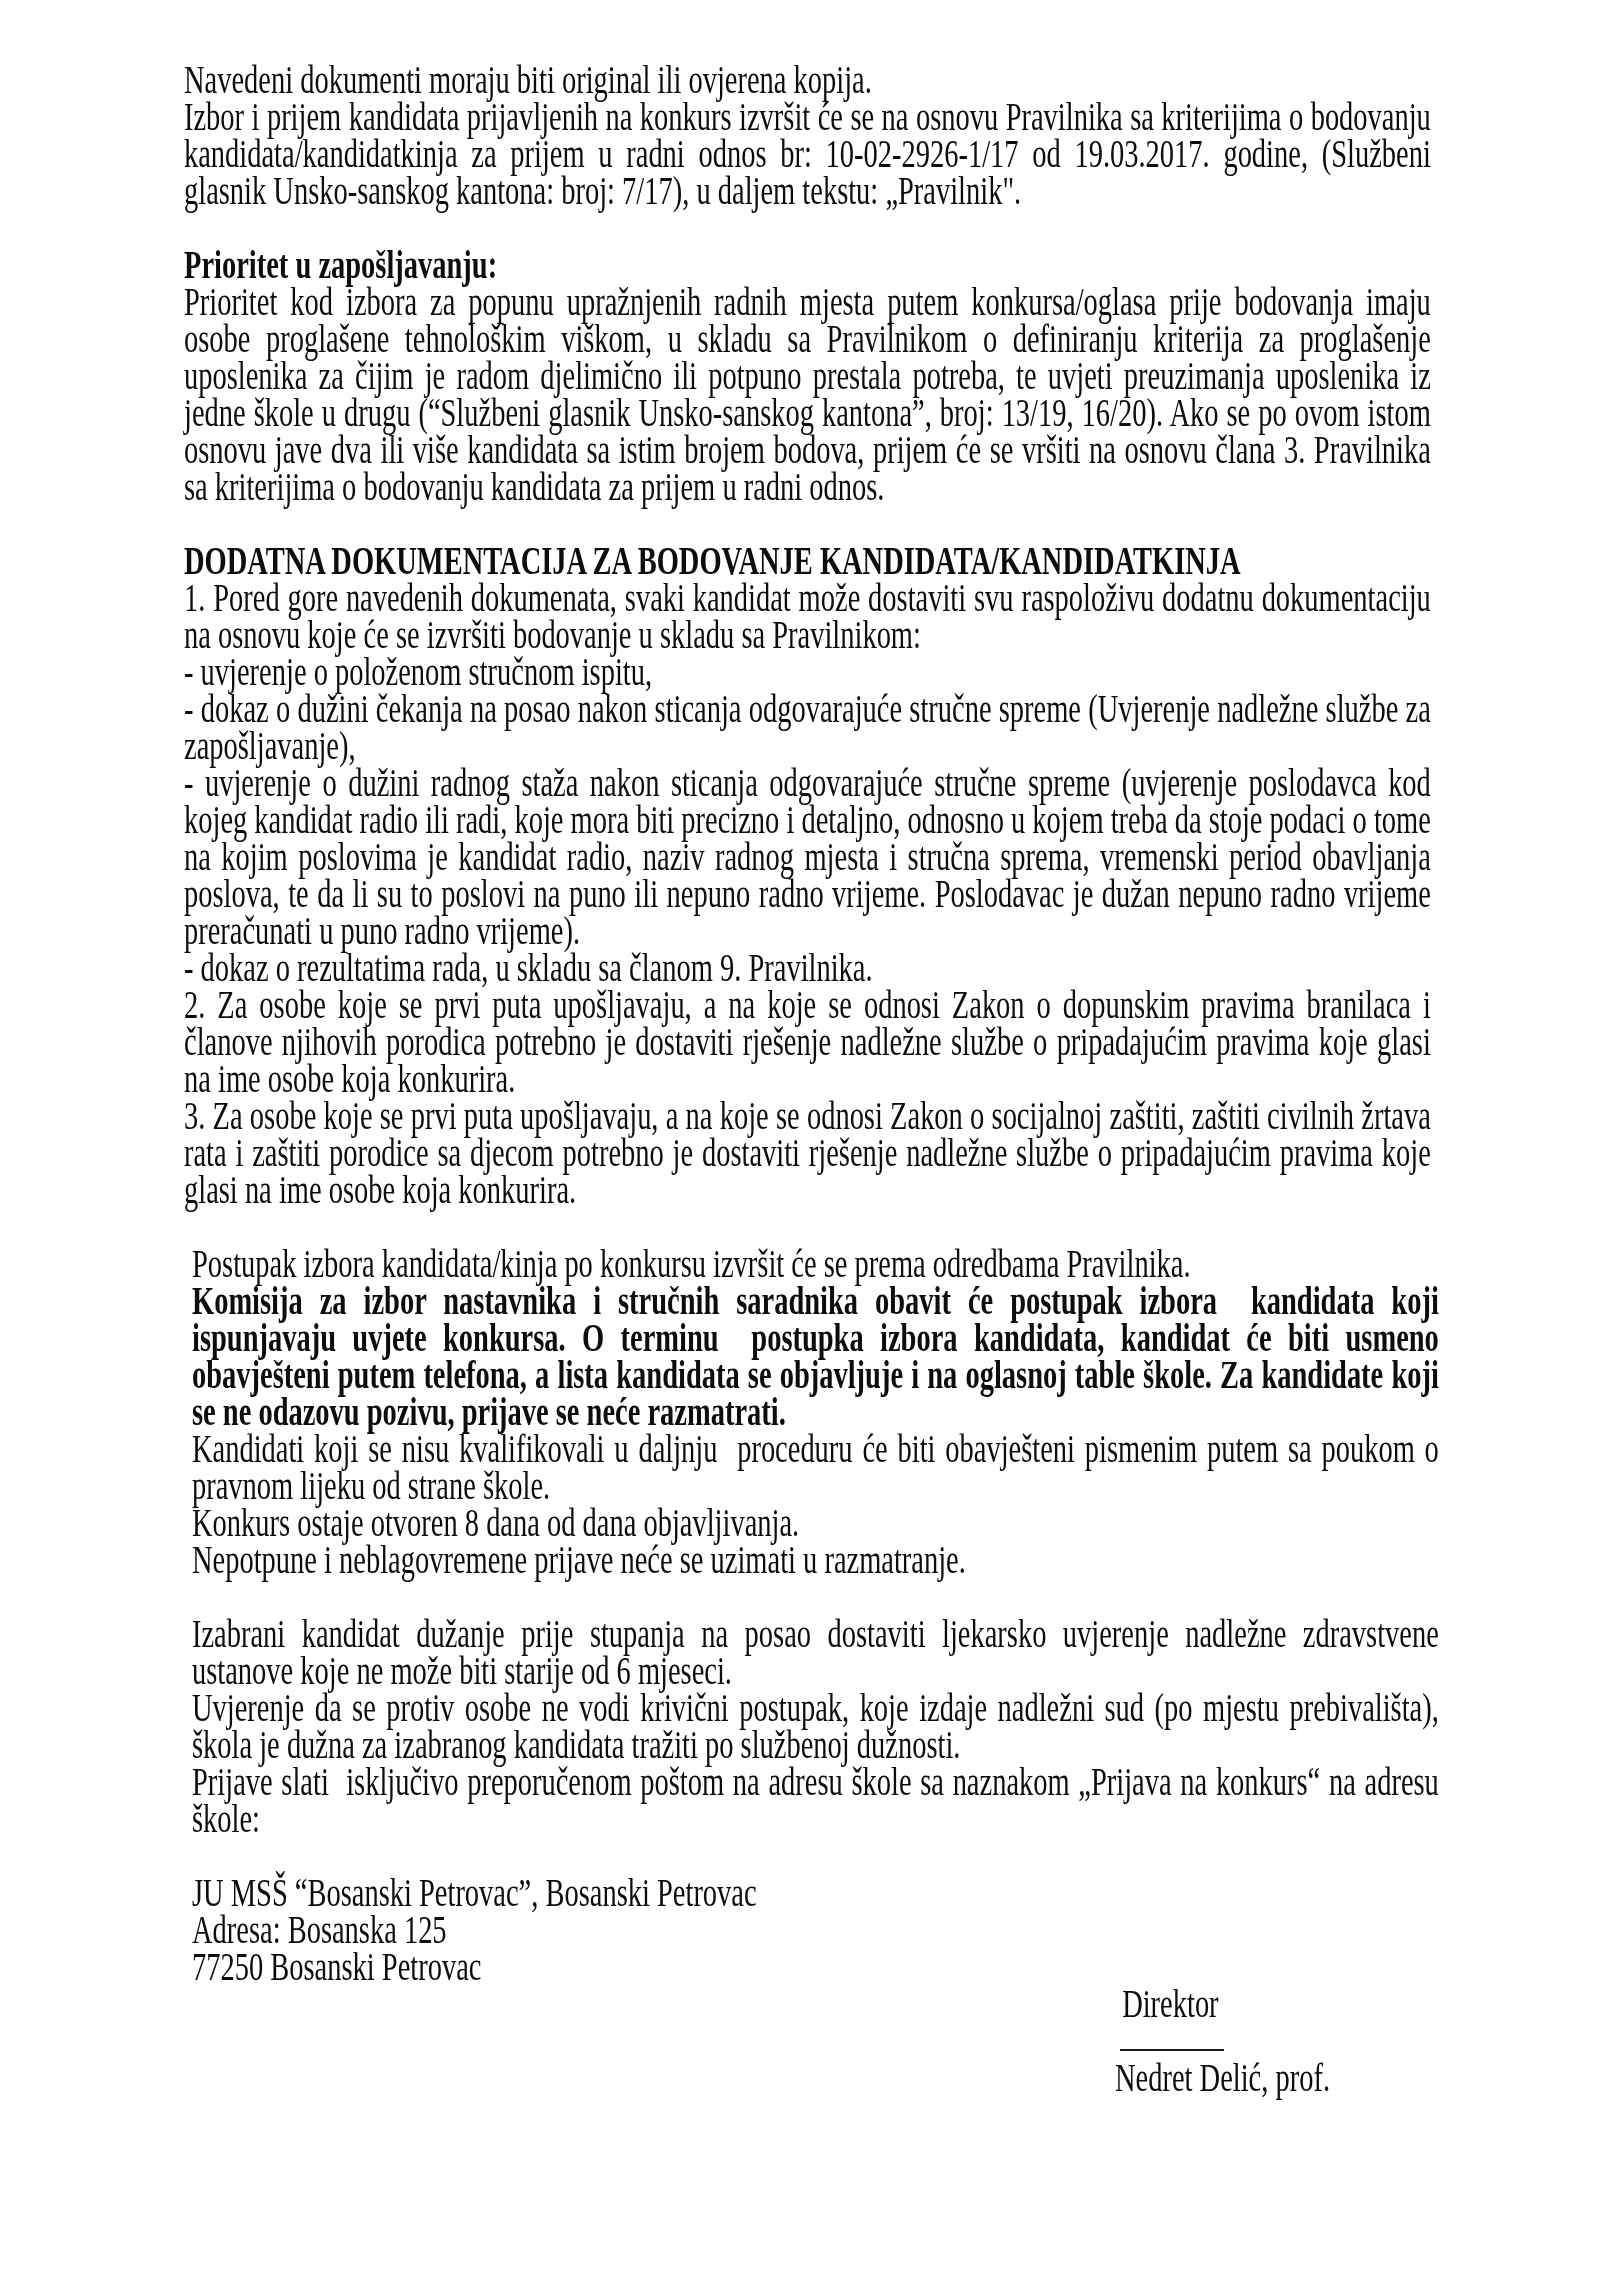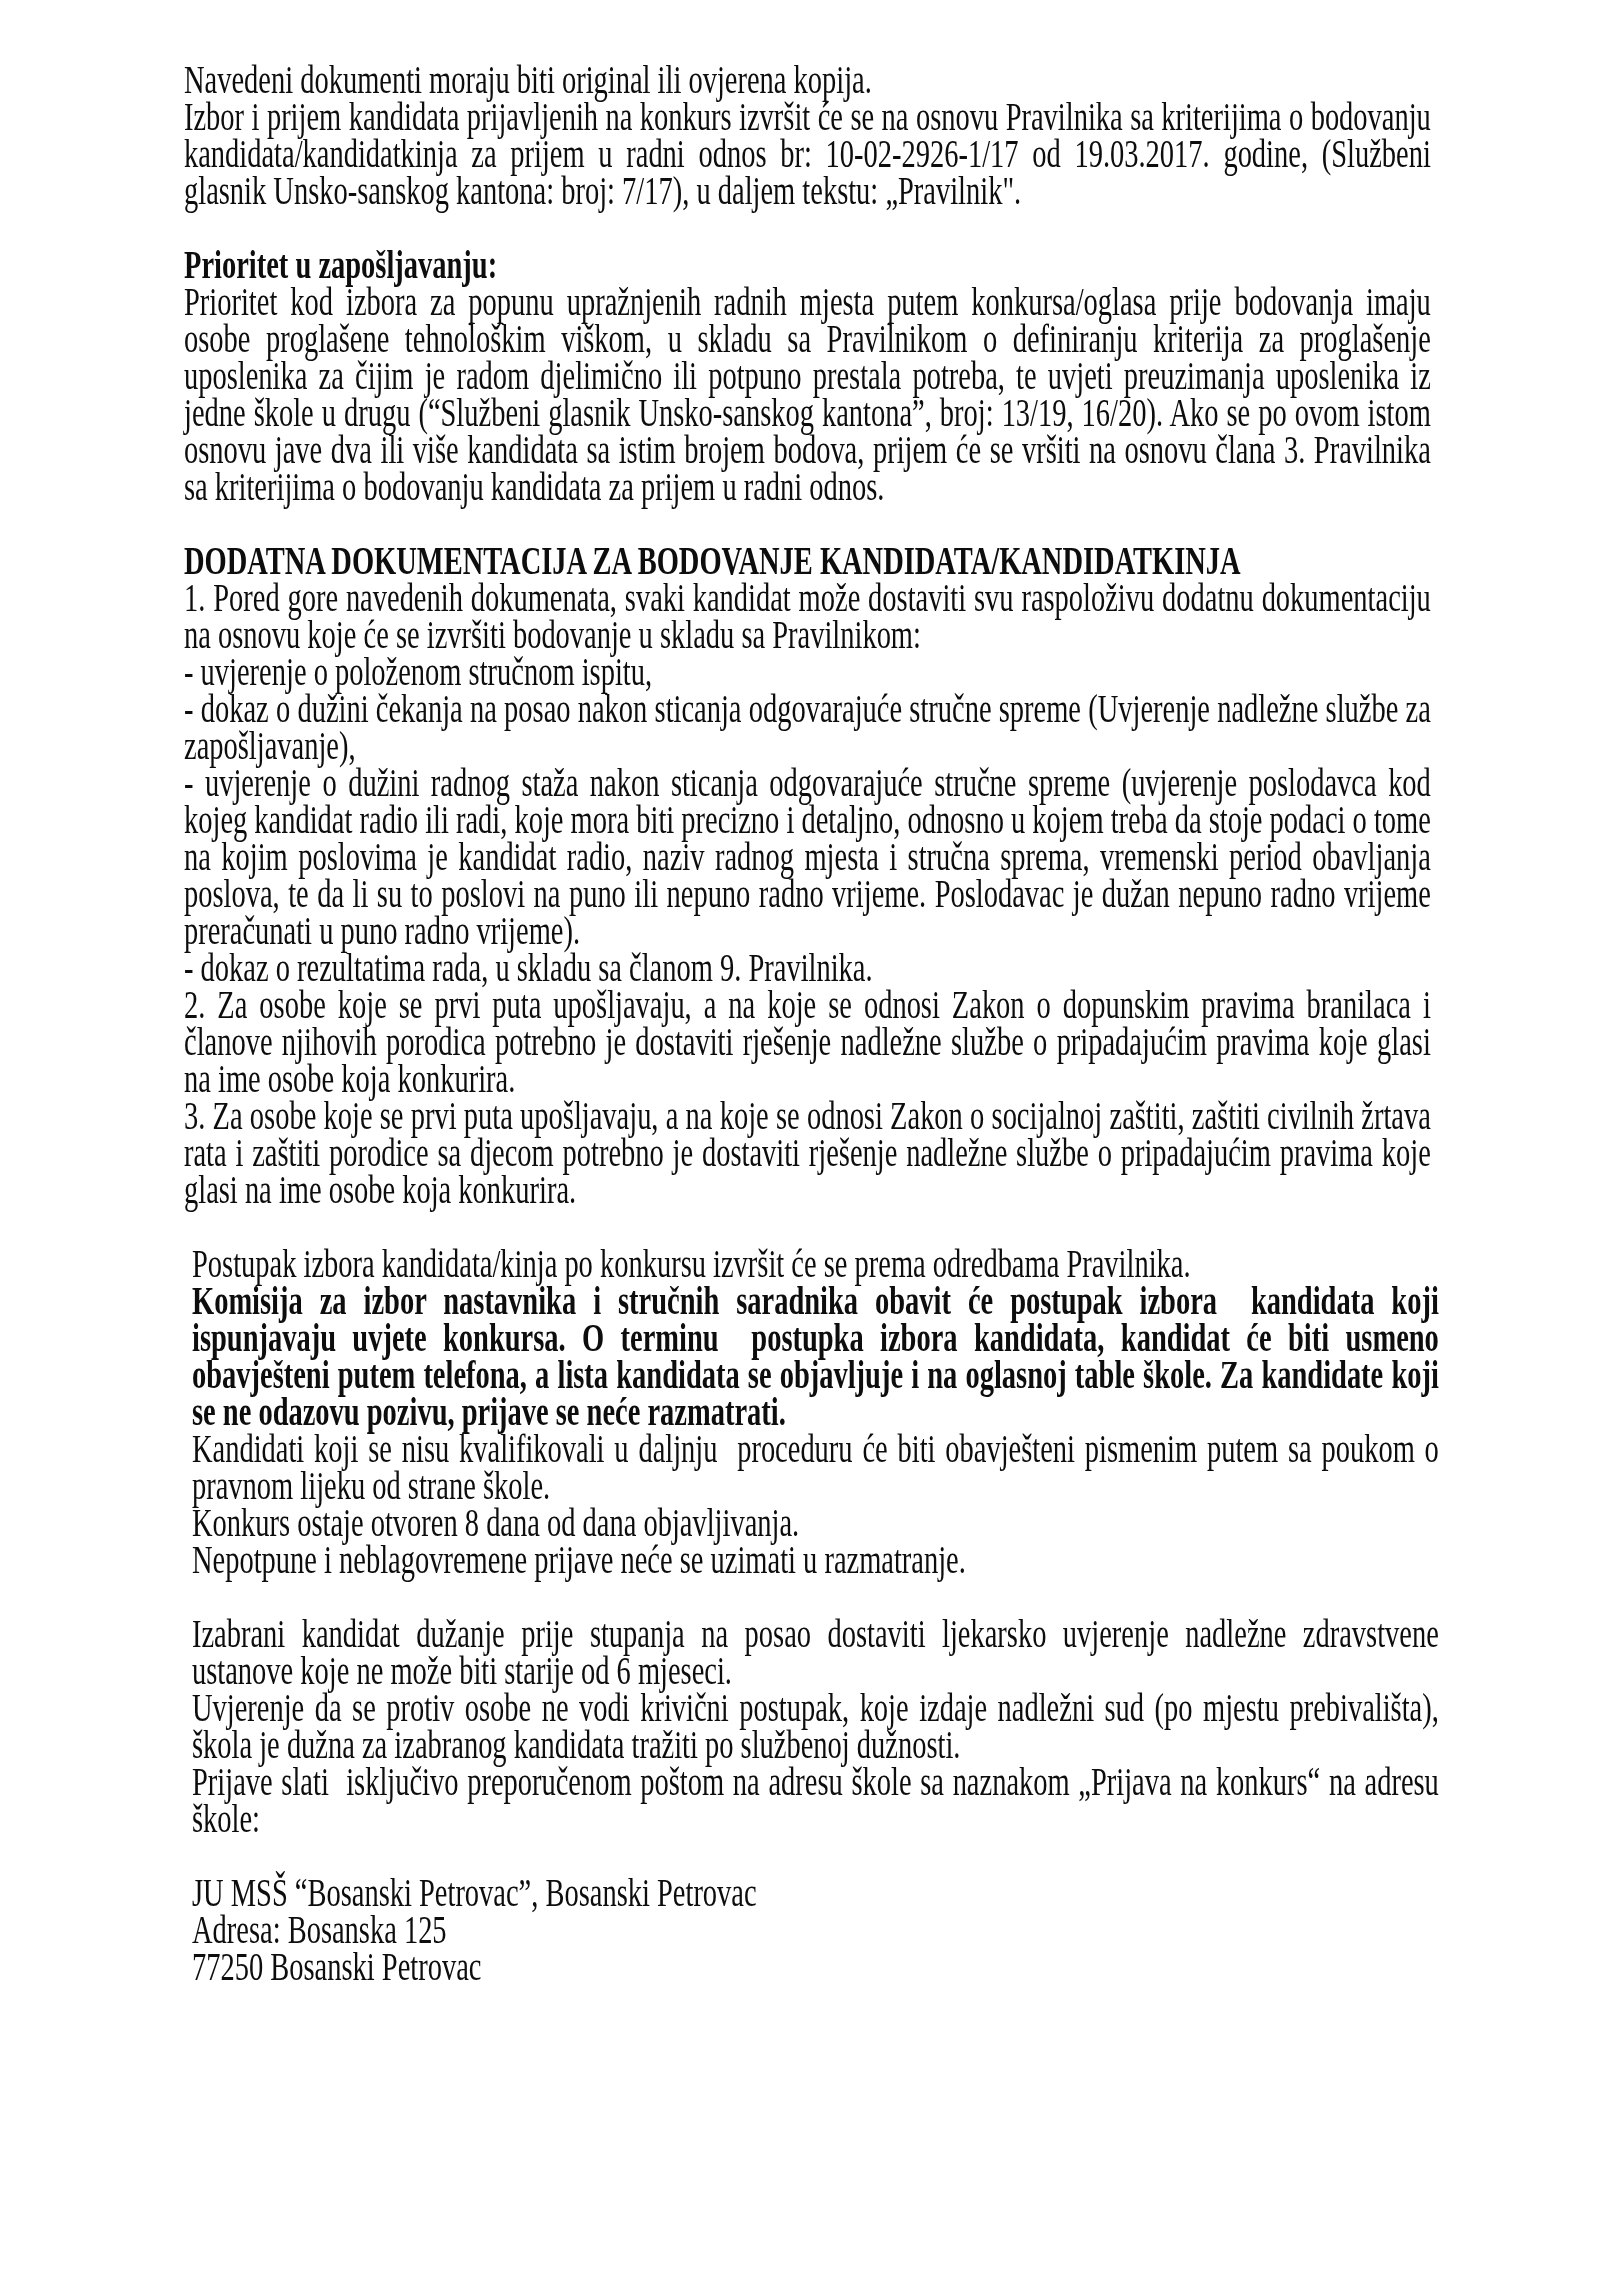--- a/index.html
+++ b/index.html
@@ -73,16 +73,23 @@
     <p class="ln ind">Nepotpune i neblagovremene prijave neće se uzimati u razmatranje.</p>
 
     <p class="ln just ind gap">Izabrani kandidat dužanje prije stupanja na posao dostaviti ljekarsko uvjerenje nadležne zdravstvene ustanove koje ne može biti starije od 6 mjeseci.</p>
     <p class="ln just ind">Uvjerenje da se protiv osobe ne vodi krivični postupak, koje izdaje nadležni sud (po mjestu prebivališta), škola je dužna za izabranog kandidata tražiti po službenoj dužnosti.</p>
     <p class="ln just ind">Prijave slati  isključivo preporučenom poštom na adresu škole sa naznakom „Prijava na konkurs“ na adresu škole:</p>
 
     <p class="ln ind gap">JU MSŠ “Bosanski Petrovac”, Bosanski Petrovac</p>
     <p class="ln ind">Adresa: Bosanska 125</p>
     <p class="ln ind">77250 Bosanski Petrovac</p>
 
+    <div class="signature">
+      <p class="ln sig-title">Direktor</p>
+      <div class="sig-line-row">
+        <div class="sig-line"></div>
+      </div>
+      <p class="ln">Nedret Delić, prof.</p>
+    </div>
 
   </div>
 </div>
 
 
 </body></html>

